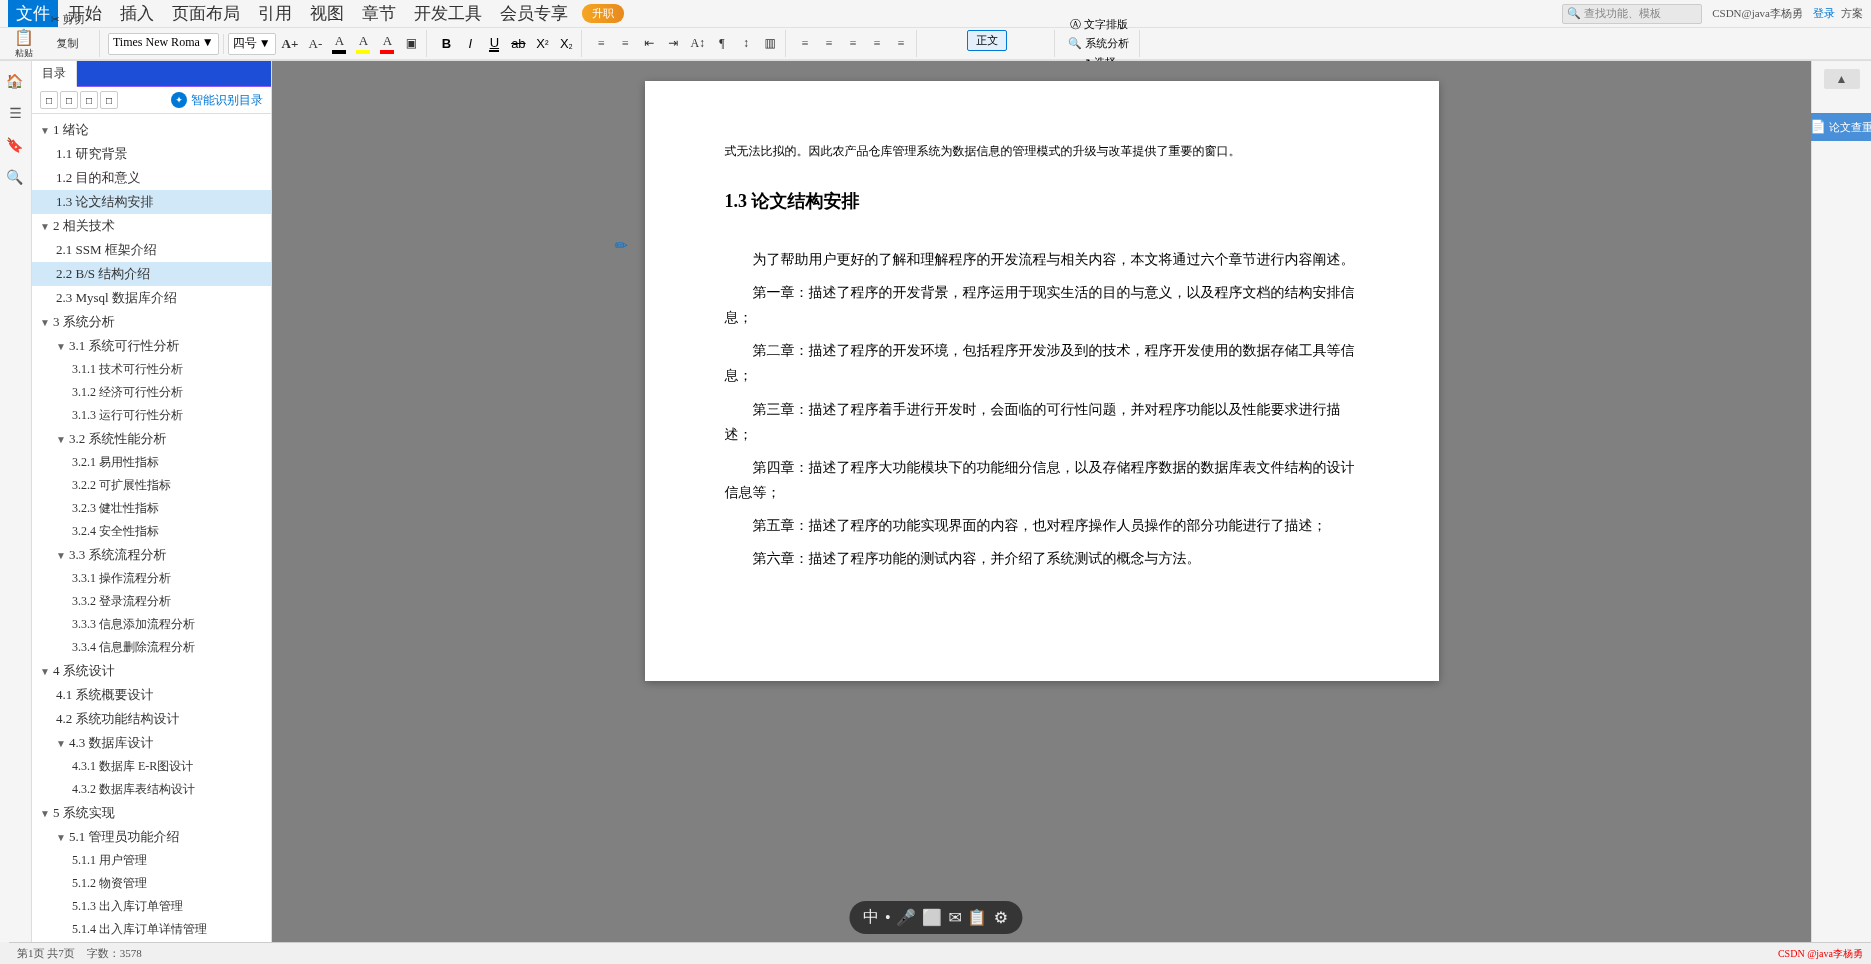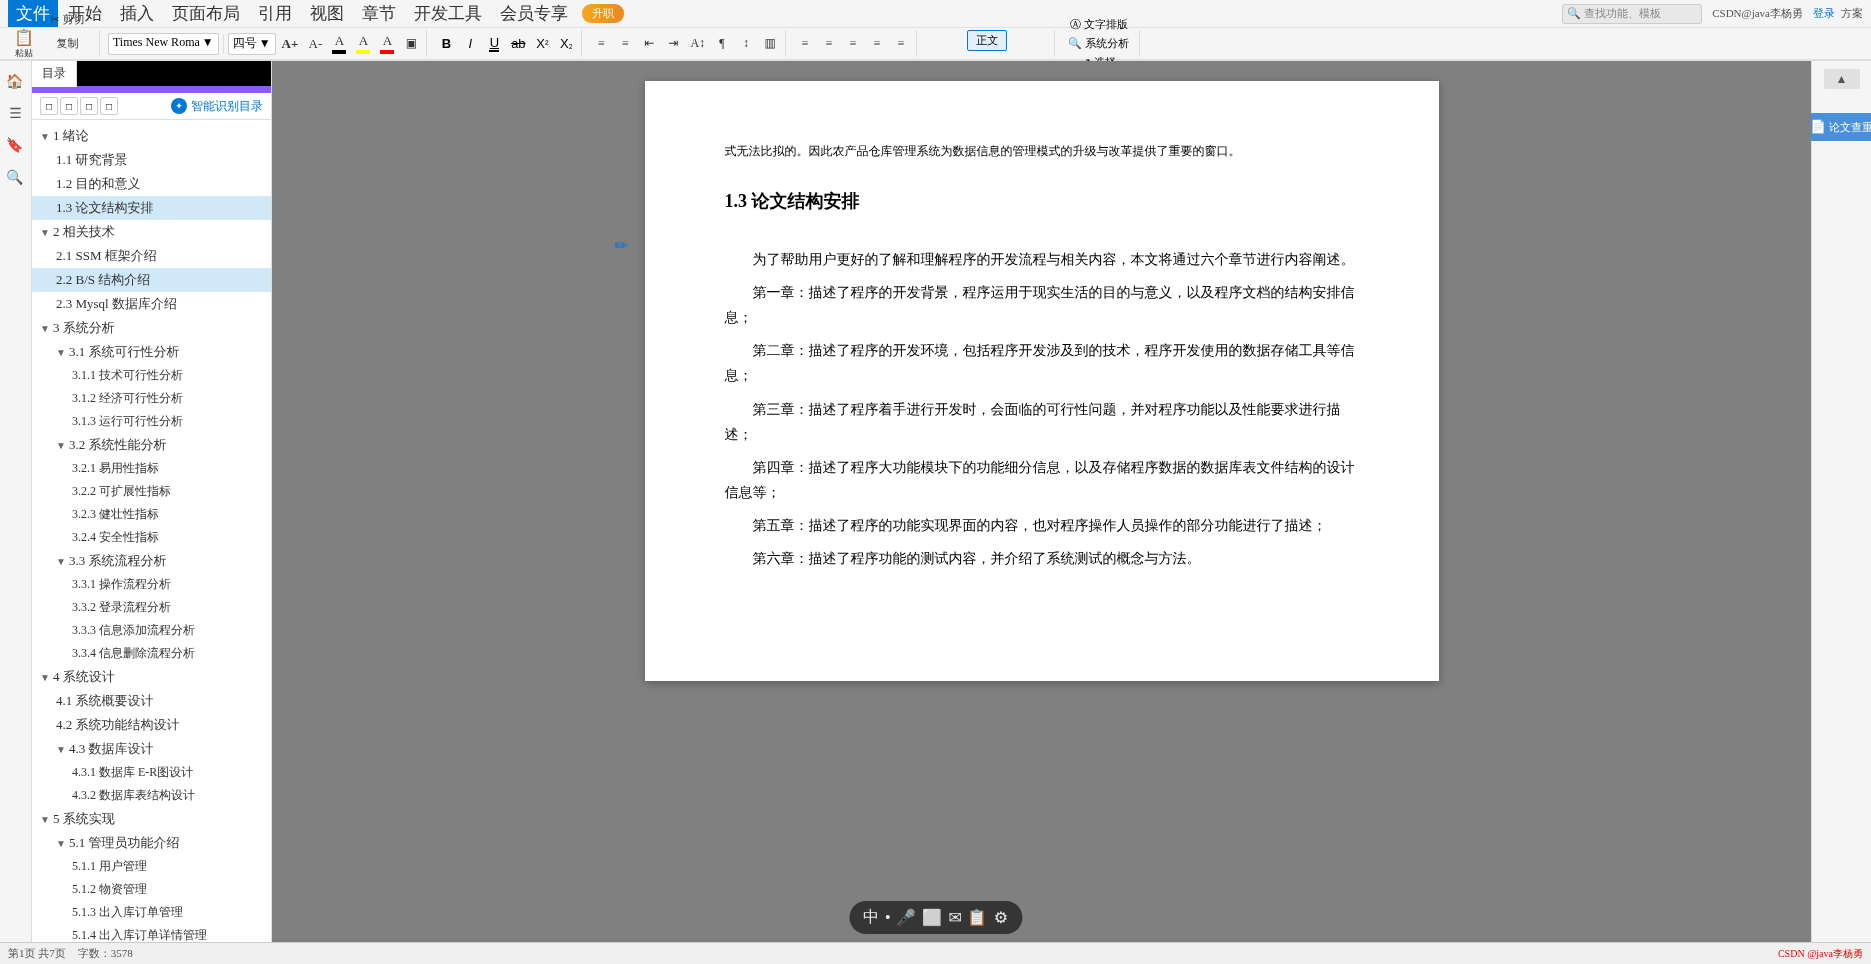--- a/index.html
+++ b/index.html
@@ -137,22 +137,22 @@
     .sidebar {
       width: 240px;
       background: white;
       border-right: 1px solid #ddd;
       display: flex;
       flex-direction: column;
       flex-shrink: 0;
     }
     .sidebar-tabs {
       display: flex;
-      border-bottom: 7px solid #8b5cf6;
-      background: #000000;
+      border-bottom: 1px solid #8b5cf6;
+      background: #1d4ed8;
     }
     .sidebar-tab {
       padding: 4px 10px;
       font-size: 12px;
       cursor: pointer;
       border-right: 1px solid #ddd;
       color: #333;
       display: flex;
       align-items: center;
       gap: 3px;
@@ -332,20 +332,21 @@
       height: 22px;
       background: #f0f0f0;
       border-top: 1px solid #ccc;
       display: flex;
       align-items: center;
       justify-content: space-between;
       padding: 0 8px;
       font-size: 11px;
       color: #555;
       flex-shrink: 0;
+      margin-left: 9px;
     }
     .statusbar-right {
       display: flex;
       align-items: center;
       gap: 8px;
     }
 
     
     .float-toolbar {
       position: fixed;

